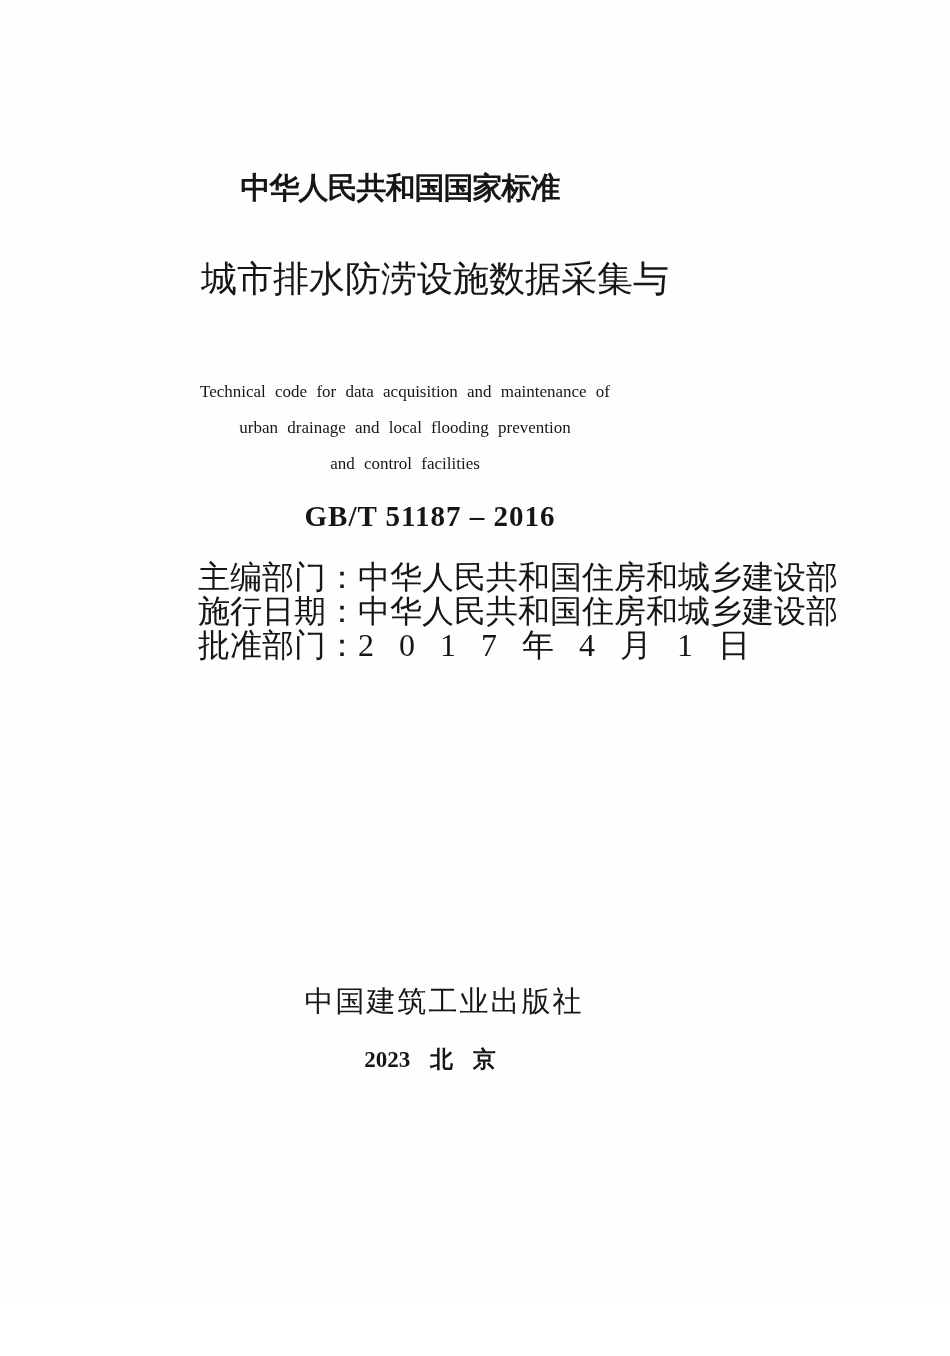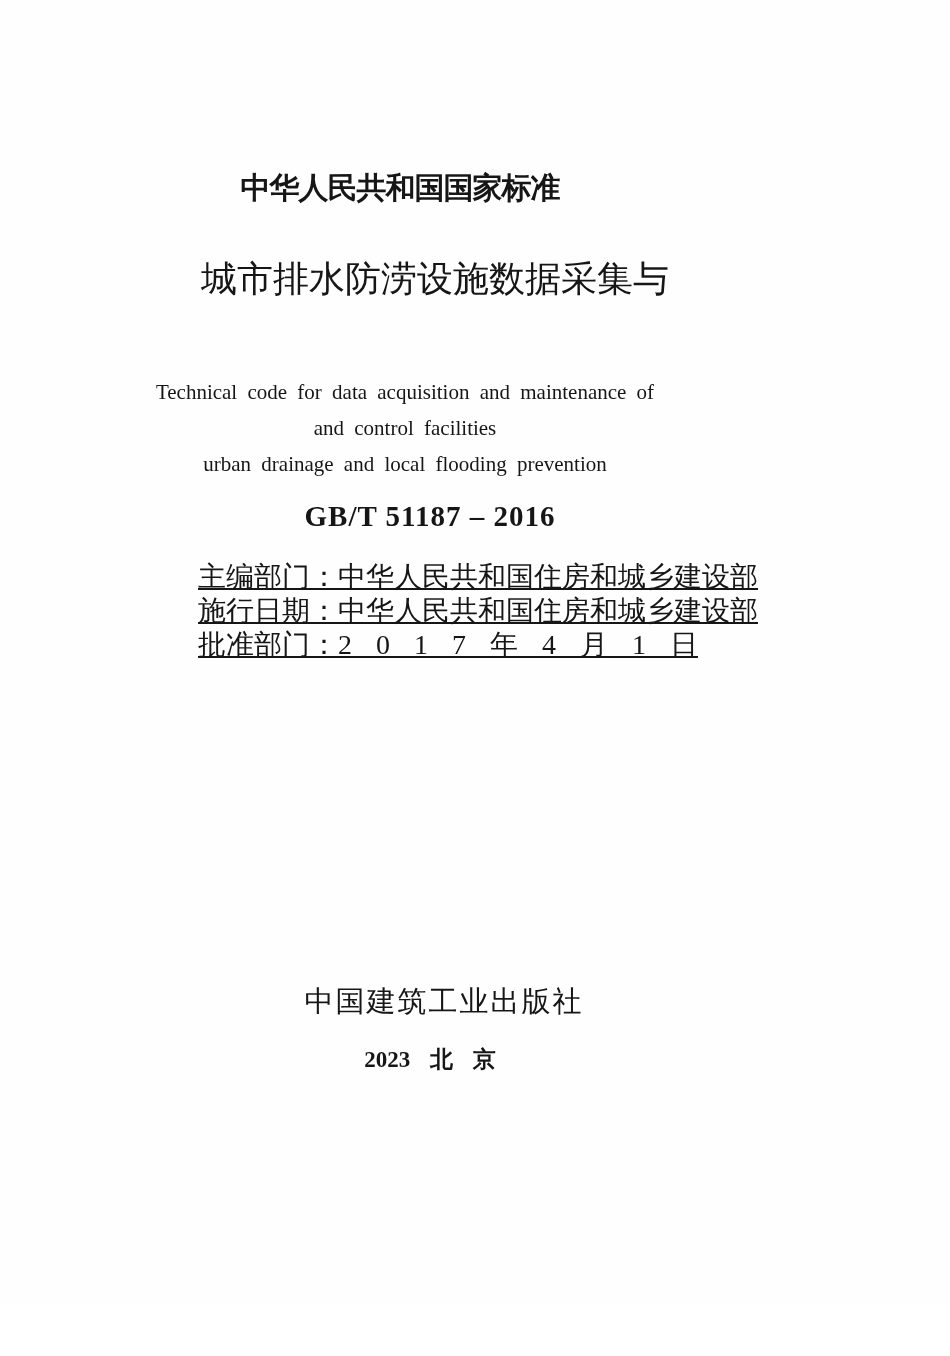--- a/index.html
+++ b/index.html
@@ -28,34 +28,34 @@
     white-space:nowrap;
   }
   .title-cn .line2{
     letter-spacing:14px;
     padding-left:88px;
   }
   .title-en{
     position:absolute;top:374px;left:0;width:810px;
     text-align:center;
     font-family:"Liberation Serif", serif;
-    font-size:21px;line-height:36px;word-spacing:5px;
+    font-size:17px;line-height:36px;word-spacing:5px;
     white-space:nowrap;
   }
   .std-number{
     position:absolute;top:500px;left:0;width:860px;
     text-align:center;
     font-family:"Liberation Serif", serif;
     font-weight:bold;font-size:29px;letter-spacing:1px;
     white-space:nowrap;
   }
   .info{
     position:absolute;top:560px;left:198px;
     font-family:"Liberation Serif", serif;
-    font-size:28px;line-height:34px;text-decoration:underline;
+    font-size:32px;line-height:34px;
   }
   .info-row{white-space:nowrap;}
   .date-value{word-spacing:17px;}
   .publisher{
     position:absolute;top:982px;left:16px;width:856px;
     text-align:center;
     font-family:"Liberation Serif", serif;
     font-size:29px;letter-spacing:2px;
     white-space:nowrap;
   }
@@ -73,22 +73,22 @@
 <div class="page">
 
   <div class="std-label">中华人民共和国国家标准</div>
 
   <div class="title-cn">
     <div class="line1">城市排水防涝设施数据采集与</div>
   </div>
 
   <div class="title-en">
     <div>Technical code for data acquisition and maintenance of</div>
+    <div>urban drainage and local flooding prevention</div>
     <div>and control facilities</div>
-    <div>urban drainage and local flooding prevention</div>
   </div>
 
   <div class="std-number">GB/T 51187 – 2016</div>
 
   <div class="info">
     <div class="info-row">
       <span class="info-label">主编部门：</span><span>中华人民共和国住房和城乡建设部</span>
     </div>
     <div class="info-row">
       <span class="info-label">施行日期：</span><span>中华人民共和国住房和城乡建设部</span>

